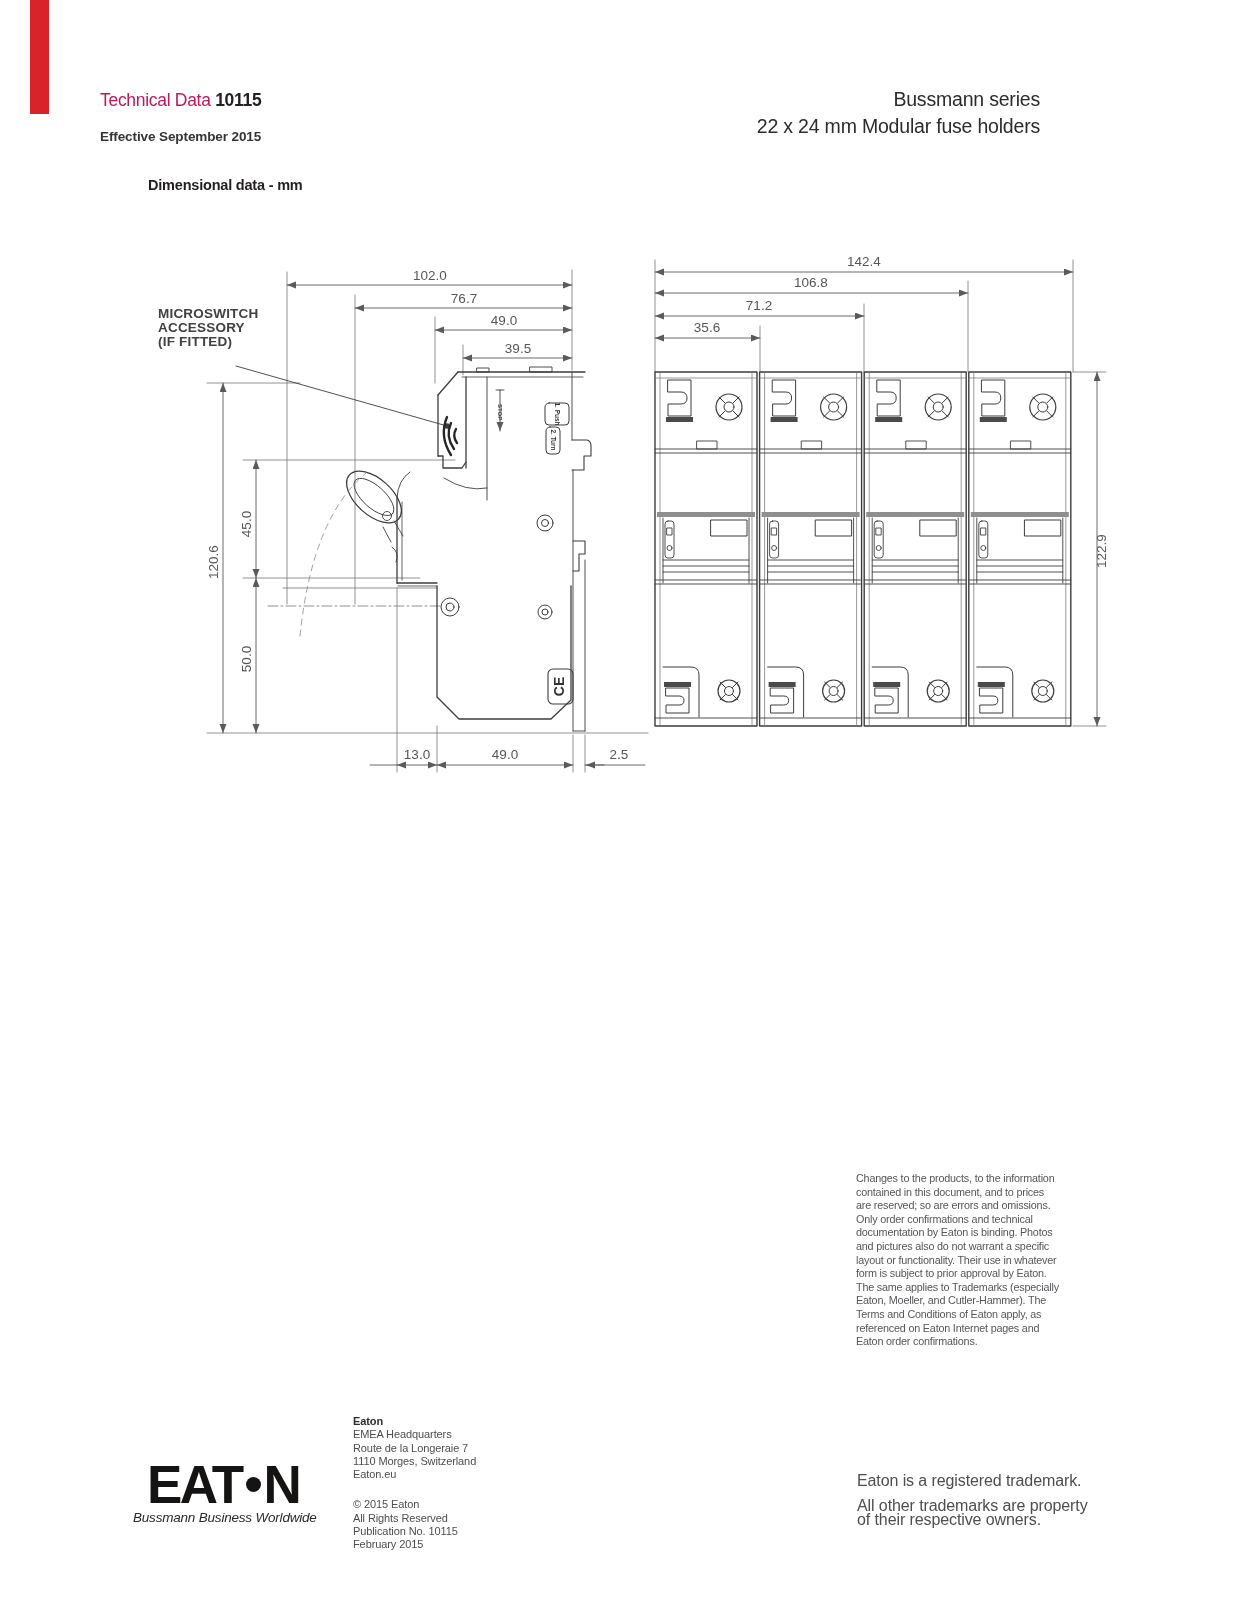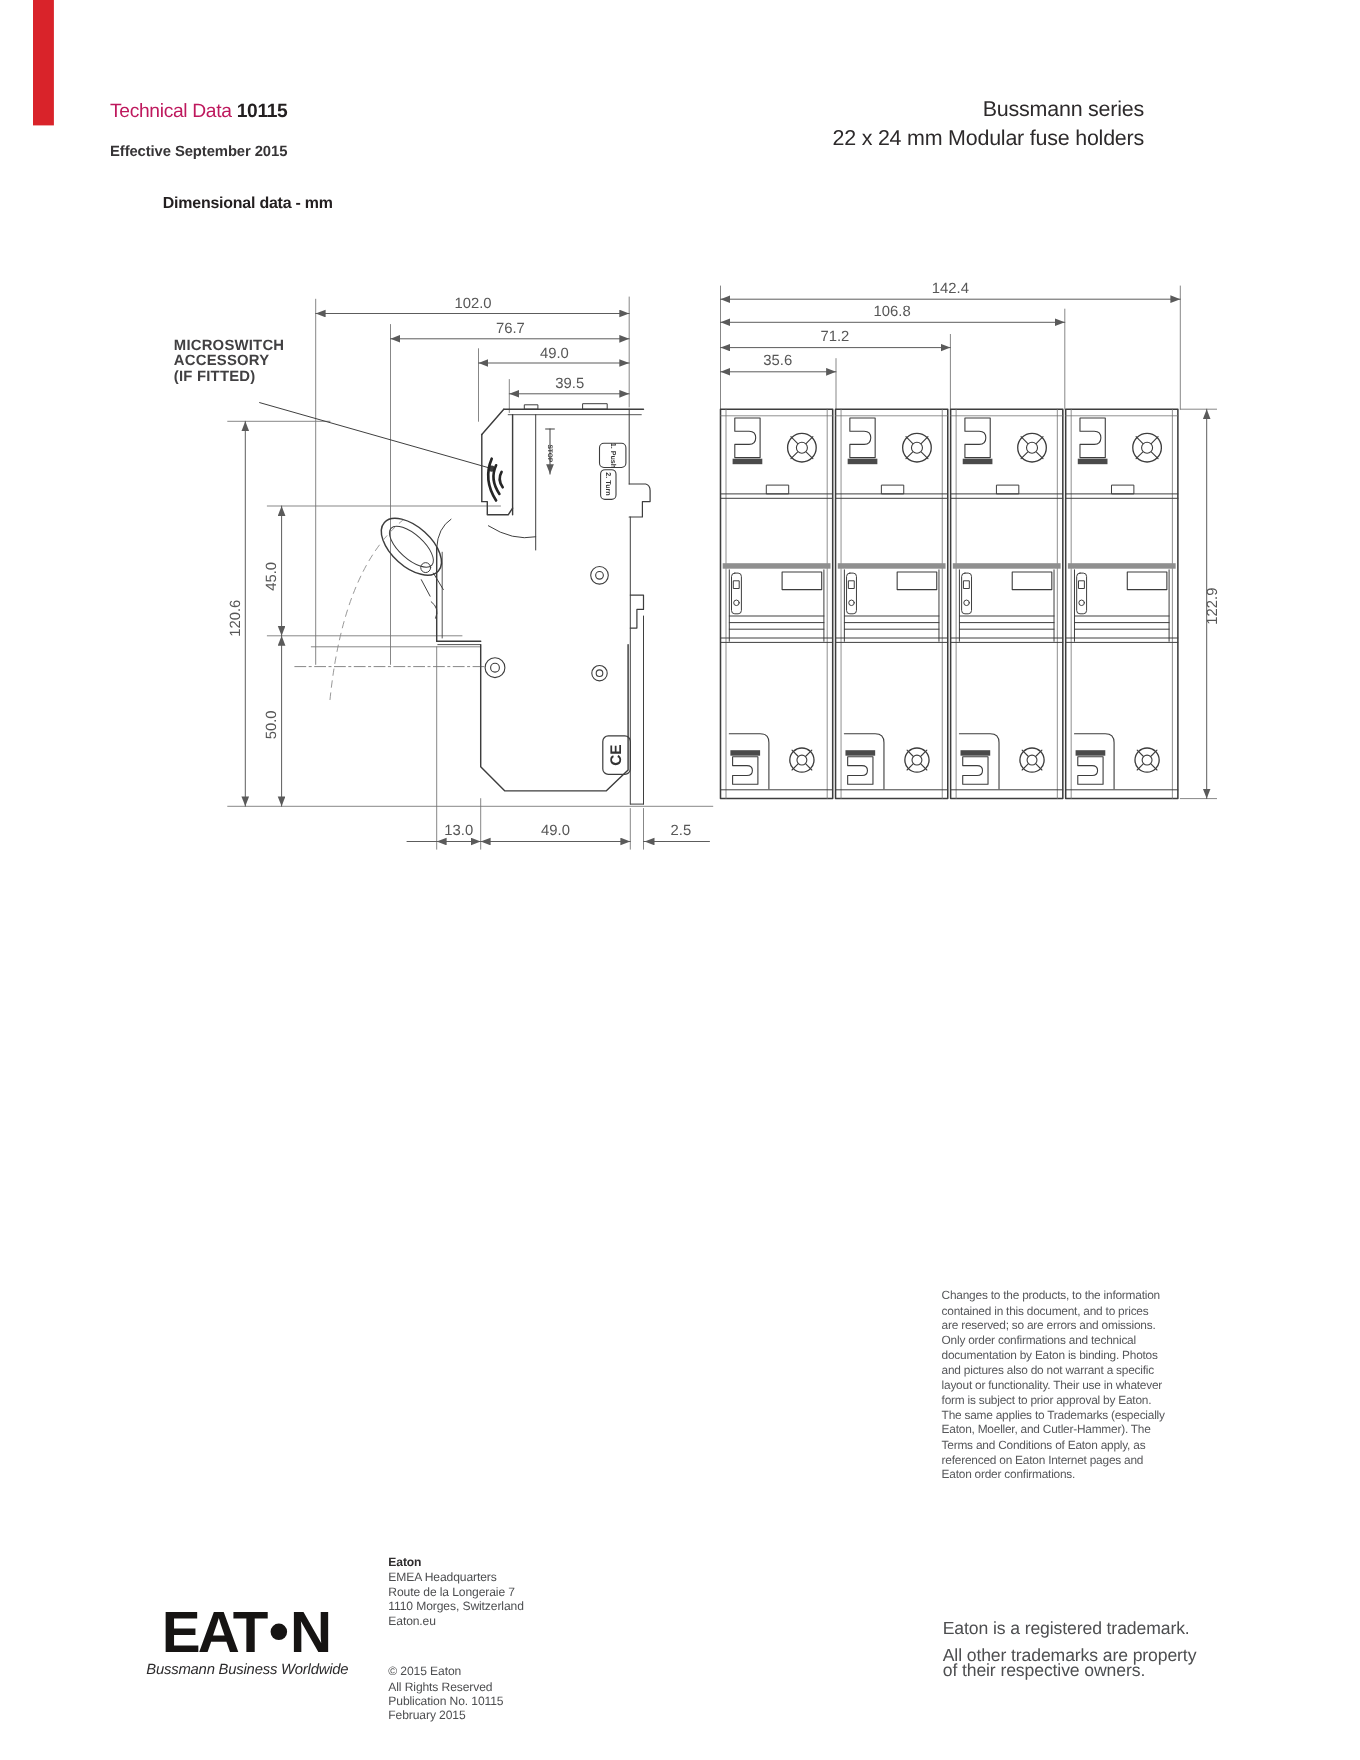--- a/index.html
+++ b/index.html
@@ -19,21 +19,21 @@
   .section-title{left:148px;top:177px;font-size:14.5px;font-weight:700;color:#231f20;letter-spacing:-0.2px;}
   
   svg text{font-family:"Liberation Sans",sans-serif;}
   .dimtxt{font-size:13.5px;fill:#575757;}
   .tinytxt{fill:#3c3c3c;}
   .callout{font-size:13.5px;font-weight:700;fill:#414042;letter-spacing:0.2px;}
   
   .legal{left:856px;top:1172px;width:250px;font-size:10.8px;line-height:13.6px;color:#56575a;letter-spacing:-0.2px;}
   .addr{left:353px;top:1395px;font-size:11px;line-height:13.3px;color:#4d4e50;letter-spacing:-0.1px;}
   .addr .co{font-weight:700;color:#2f2d2e;margin-top:20px;}
-  .addr .grp2{margin-top:33px;}
+  .addr .grp2{margin-top:17px;}
   .tm{left:857px;top:1474px;font-size:16px;line-height:14px;color:#4d4e50;letter-spacing:-0.1px;}
   .tm .gap{height:11px;}
   .logo{left:107px;top:1462px;white-space:nowrap;margin-left:40px;}
   .logo .word{font-size:53px;font-weight:700;color:#161413;letter-spacing:-2.5px;line-height:46px;}
   .logo .dot{display:inline-block;width:15px;height:15px;border-radius:50%;background:#161413;position:relative;top:-11px;margin:0 3px 0 4px;}
   .tagline{left:133px;top:1510px;font-size:13.5px;font-style:italic;font-weight:500;color:#2b2a2b;letter-spacing:-0.2px;}
 </style>
 </head>
 <body>
 

